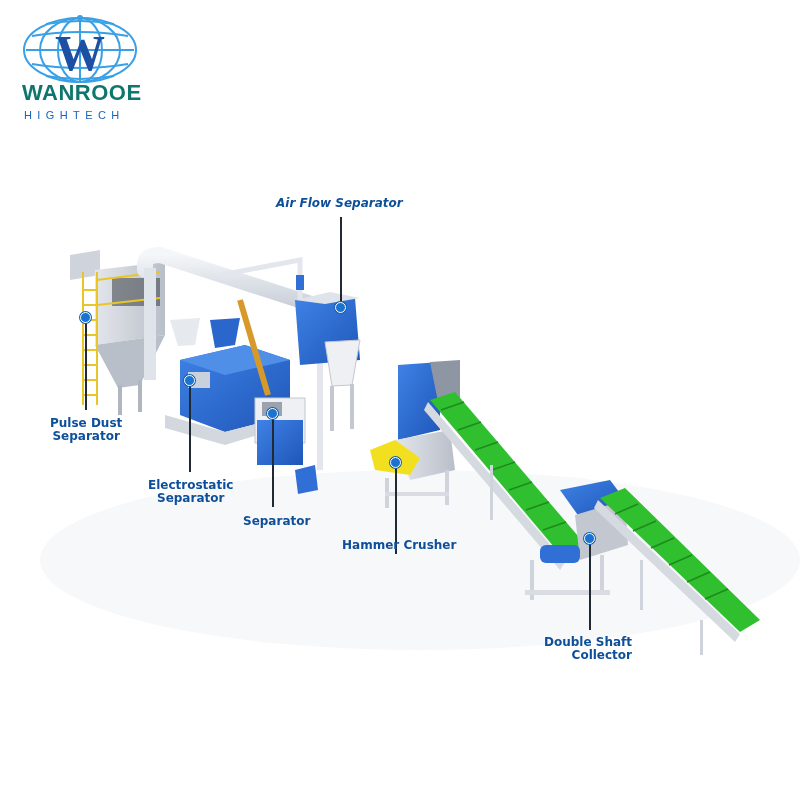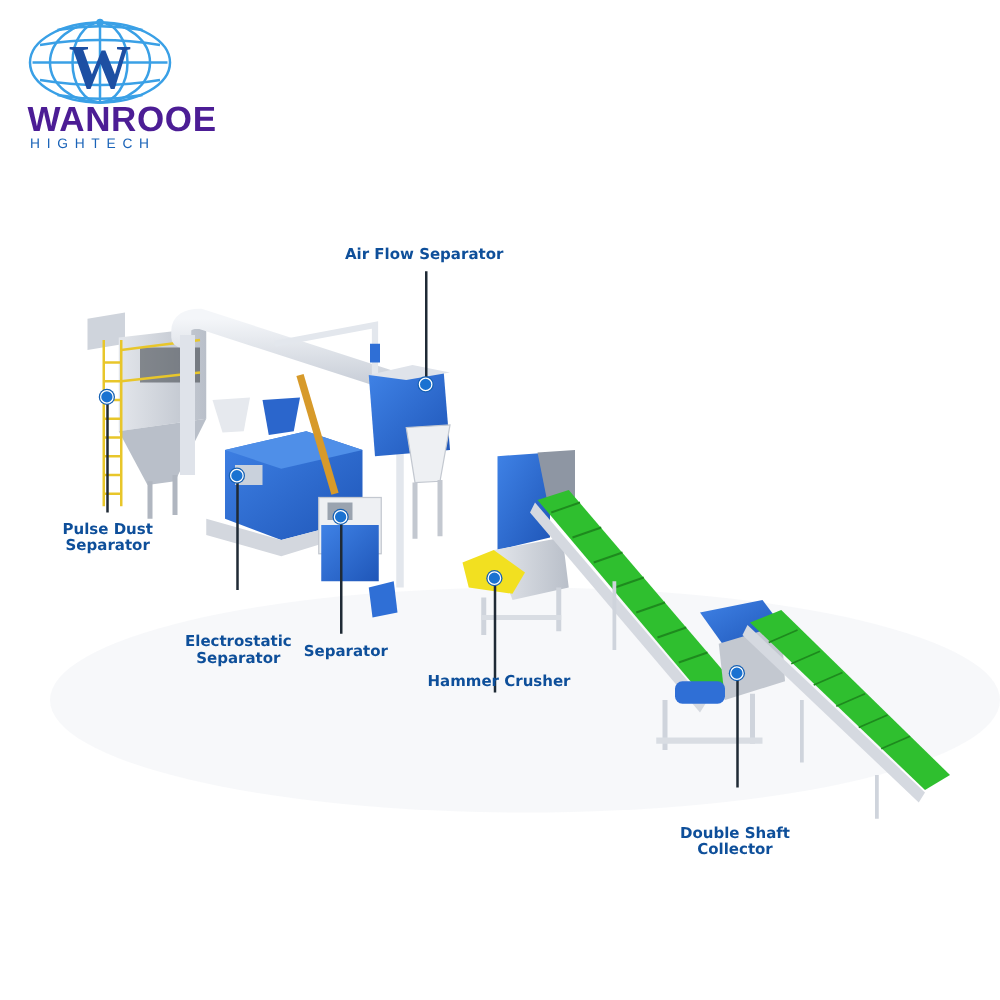--- a/index.html
+++ b/index.html
@@ -1,18 +1,18 @@
 <!DOCTYPE html>
 <html><head>
 <meta charset="utf-8">
 <style>
   html, body { margin:0; padding:0; background:#ffffff; }
   body { width:800px; height:800px; position:relative; overflow:hidden; font-family:"DejaVu Sans", sans-serif; }
   .logo { position:absolute; left:18px; top:12px; width:140px; height:110px; }
-  .logo-name { position:absolute; left:22px; top:82px; font-family:"Liberation Sans", sans-serif; font-weight:bold; font-size:28px; color:#4c1d95; letter-spacing:0.5px; line-height:1; }
+  .logo-name { position:absolute; left:22px; top:82px; font-family:"Liberation Sans", sans-serif; font-weight:bold; font-size:22px; color:#0f766e; letter-spacing:0.5px; line-height:1; }
   .logo-sub { position:absolute; left:24px; top:110px; font-family:"Liberation Sans", sans-serif; font-size:11px; color:#1a63b8; letter-spacing:5.4px; line-height:1; }
   .scene { position:absolute; left:0; top:0; width:800px; height:800px; }
   .label { position:absolute; font-family:"DejaVu Sans", sans-serif; font-weight:bold; font-size:12px; color:#0e4f9a; line-height:13px; text-align:center; white-space:nowrap; }
   .leader { position:absolute; width:2px; background:#1f2a35; }
   .dot { position:absolute; width:9px; height:9px; border-radius:50%; background:#1a72d1; border:1.5px solid #ffffff; box-shadow:0 0 0 1px #1560b3; }
 </style>
 </head>
 <body>
 
 <div>
@@ -170,33 +170,33 @@
 
 <div class="leader" style="left:272px; top:414px; height:93px;"></div>
 <div class="dot" style="left:267px; top:408px;"></div>
 
 <div class="leader" style="left:395px; top:463px; height:91px;"></div>
 <div class="dot" style="left:390px; top:457px;"></div>
 
 <div class="leader" style="left:589px; top:539px; height:91px;"></div>
 <div class="dot" style="left:584px; top:533px;"></div>
 
-<div class="label" style="left:276px; top:197px;">
+<div class="label" style="left:276px; top:197px;font-style:italic;">
   <span>Air Flow Separator</span>
 </div>
 <div class="label" style="left:50px; top:417px;">
   <div>Pulse Dust</div>
   <div>Separator</div>
 </div>
-<div class="label" style="left:148px; top:479px;margin-top:28px;">
+<div class="label" style="left:148px; top:479px;">
   <div>Electrostatic</div>
   <div>Separator</div>
 </div>
 <div class="label" style="left:243px; top:515px;">
   <span>Separator</span>
 </div>
 <div class="label" style="left:342px; top:539px;">
   <span>Hammer Crusher</span>
 </div>
-<div class="label" style="left:544px; top:660px;">
+<div class="label" style="left:544px; top:636px;text-align:right;">
   <div>Double Shaft</div>
   <div>Collector</div>
 </div>
 
 </body></html>

